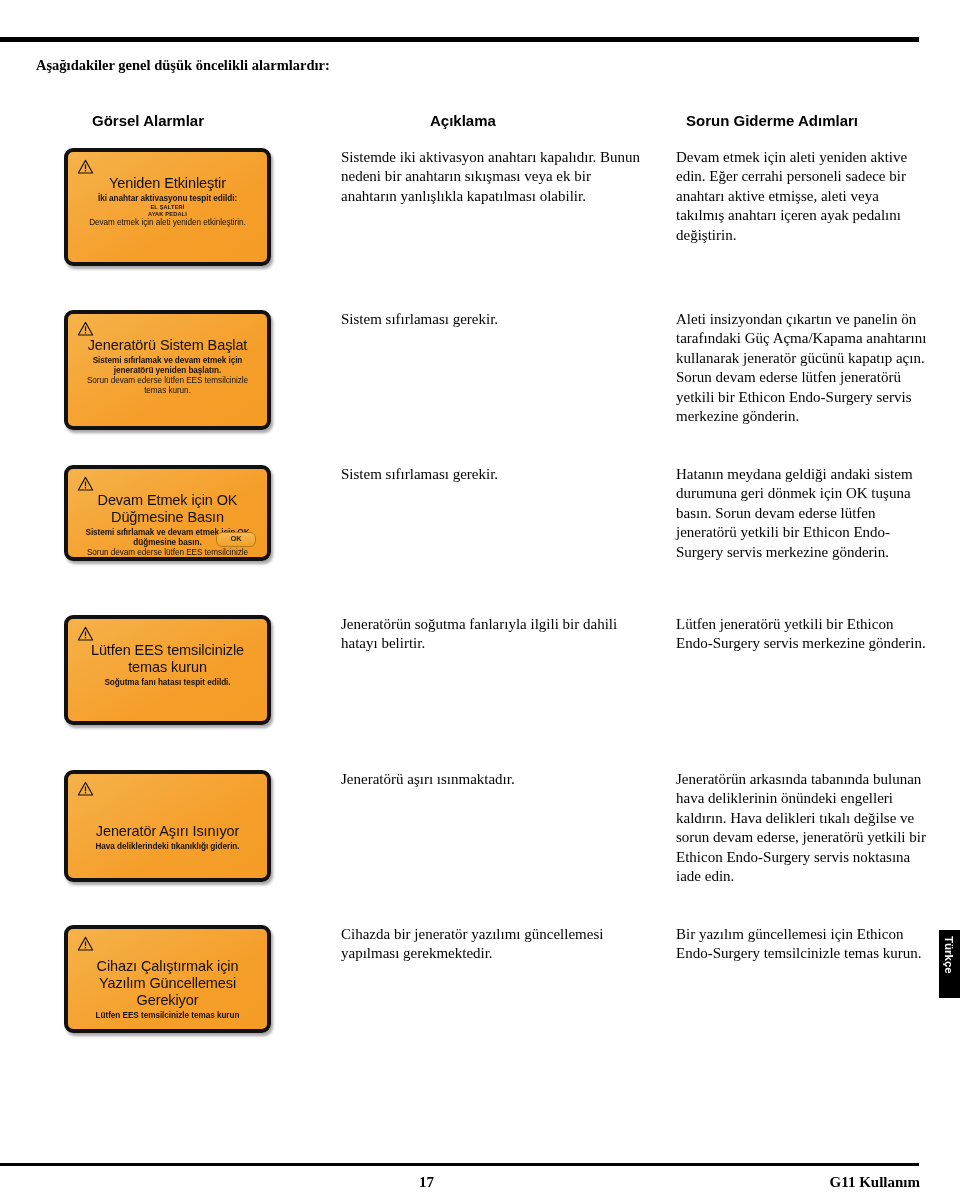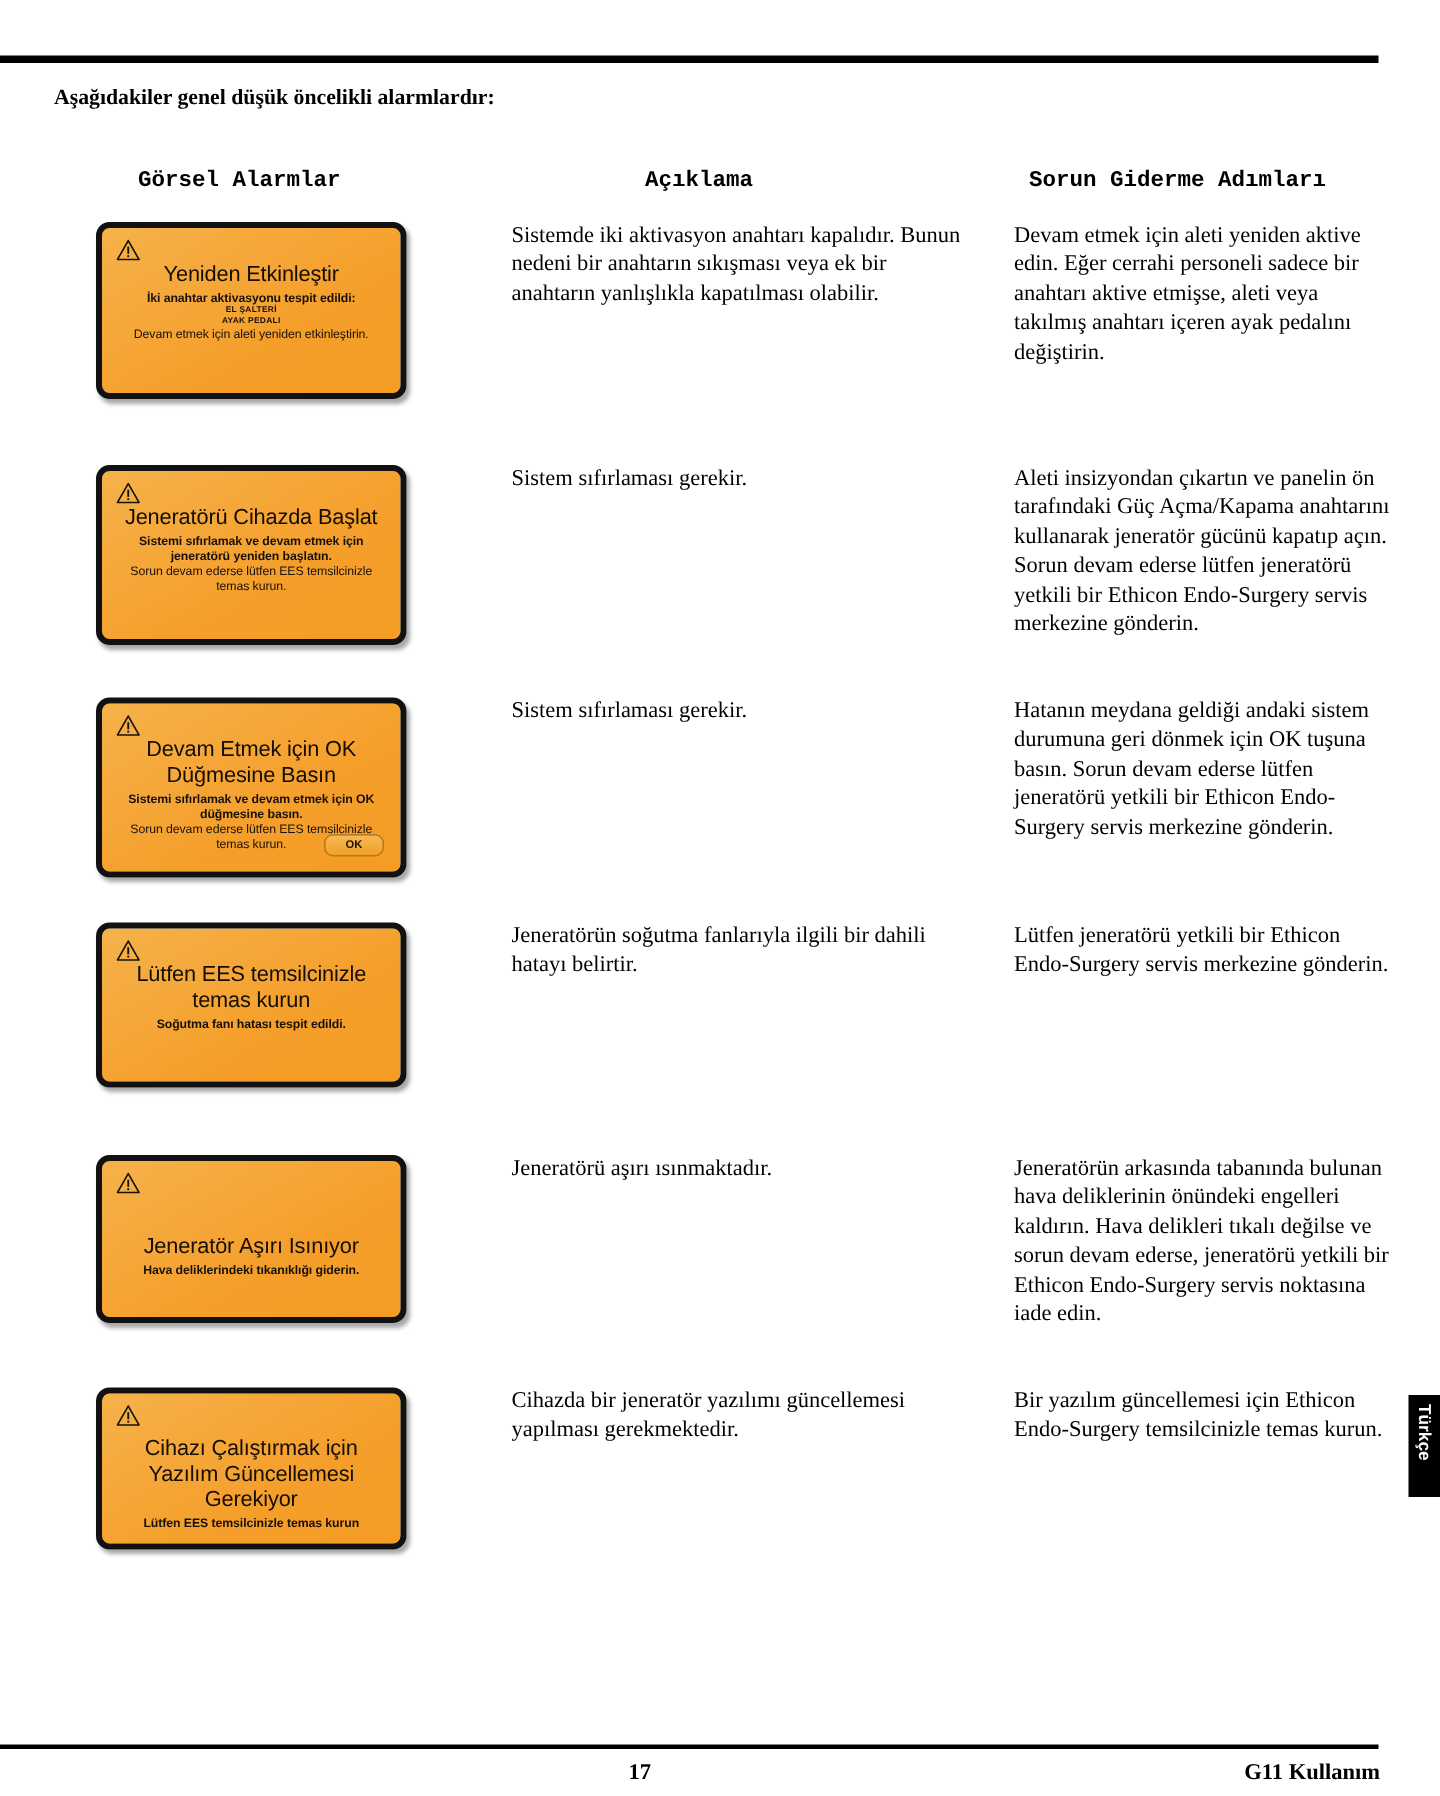--- a/index.html
+++ b/index.html
@@ -57,21 +57,21 @@
   
   .col-headers {
     position: absolute;
     left: 0;
     top: 112px;
     width: 960px;
     height: 22px;
   }
   .col-head {
     position: absolute;
-    font-family: Liberation Mono, monospace;
+    font-family: Liberation Sans, sans-serif;
     font-weight: bold;
     font-size: 15px;
     white-space: nowrap;
   }
   .col-head.c1 { left: 92px; }
   .col-head.c2 { left: 430px; }
   .col-head.c3 { left: 686px; }
 
   
   .table-body {
@@ -272,32 +272,32 @@
     </div>
     <div class="alarm-row" style="position: absolute; top: 162px; left: 0px; height: 140px;">
       <div class="panel-cell">
         <div class="gen-panel" style="height: 120px;">
           <div class="warn-icon"><svg viewBox="0 0 24 22" width="17" height="15">
               <path d="M12 2 L22.5 20.5 L1.5 20.5 Z" fill="none" stroke="#15100a" stroke-width="1.6" stroke-linejoin="round"></path>
               <rect x="11.1" y="8" width="1.8" height="7" fill="#15100a"></rect>
               <rect x="11.1" y="16.3" width="1.8" height="1.9" fill="#15100a"></rect>
             </svg></div>
           <div class="panel-inner" style="padding-top: 16px;">
-            <div class="gen-title">Jeneratörü Cihazda Başlat</div>
+            <div class="gen-title">Jeneratörü Sistem Başlat</div>
             <div class="gen-sub">Sistemi sıfırlamak ve devam etmek için jeneratörü yeniden başlatın.</div>
             <div class="gen-sub2">Sorun devam ederse lütfen EES temsilcinizle temas kurun.</div>
           </div>
         </div>
       </div>
       <div class="desc-cell">Sistem sıfırlaması gerekir.</div>
       <div class="fix-cell">Aleti insizyondan çıkartın ve panelin ön tarafındaki Güç Açma/Kapama anahtarını kullanarak jeneratör gücünü kapatıp açın. Sorun devam ederse lütfen jeneratörü yetkili bir Ethicon Endo-Surgery servis merkezine gönderin.</div>
     </div>
     <div class="alarm-row" style="position: absolute; top: 317px; left: 0px; height: 140px;">
       <div class="panel-cell">
-        <div class="gen-panel" style="height: 120px;">
+        <div class="gen-panel" style="height: 96px;">
           <div class="warn-icon"><svg viewBox="0 0 24 22" width="17" height="15">
               <path d="M12 2 L22.5 20.5 L1.5 20.5 Z" fill="none" stroke="#15100a" stroke-width="1.6" stroke-linejoin="round"></path>
               <rect x="11.1" y="8" width="1.8" height="7" fill="#15100a"></rect>
               <rect x="11.1" y="16.3" width="1.8" height="1.9" fill="#15100a"></rect>
             </svg></div>
           <div class="panel-inner" style="padding-top: 16px;">
             <div class="gen-title">Devam Etmek için OK Düğmesine Basın</div>
             <div class="gen-sub">Sistemi sıfırlamak ve devam etmek için OK düğmesine basın.</div>
             <div class="gen-sub2">Sorun devam ederse lütfen EES temsilcinizle temas kurun.</div>
           </div>

